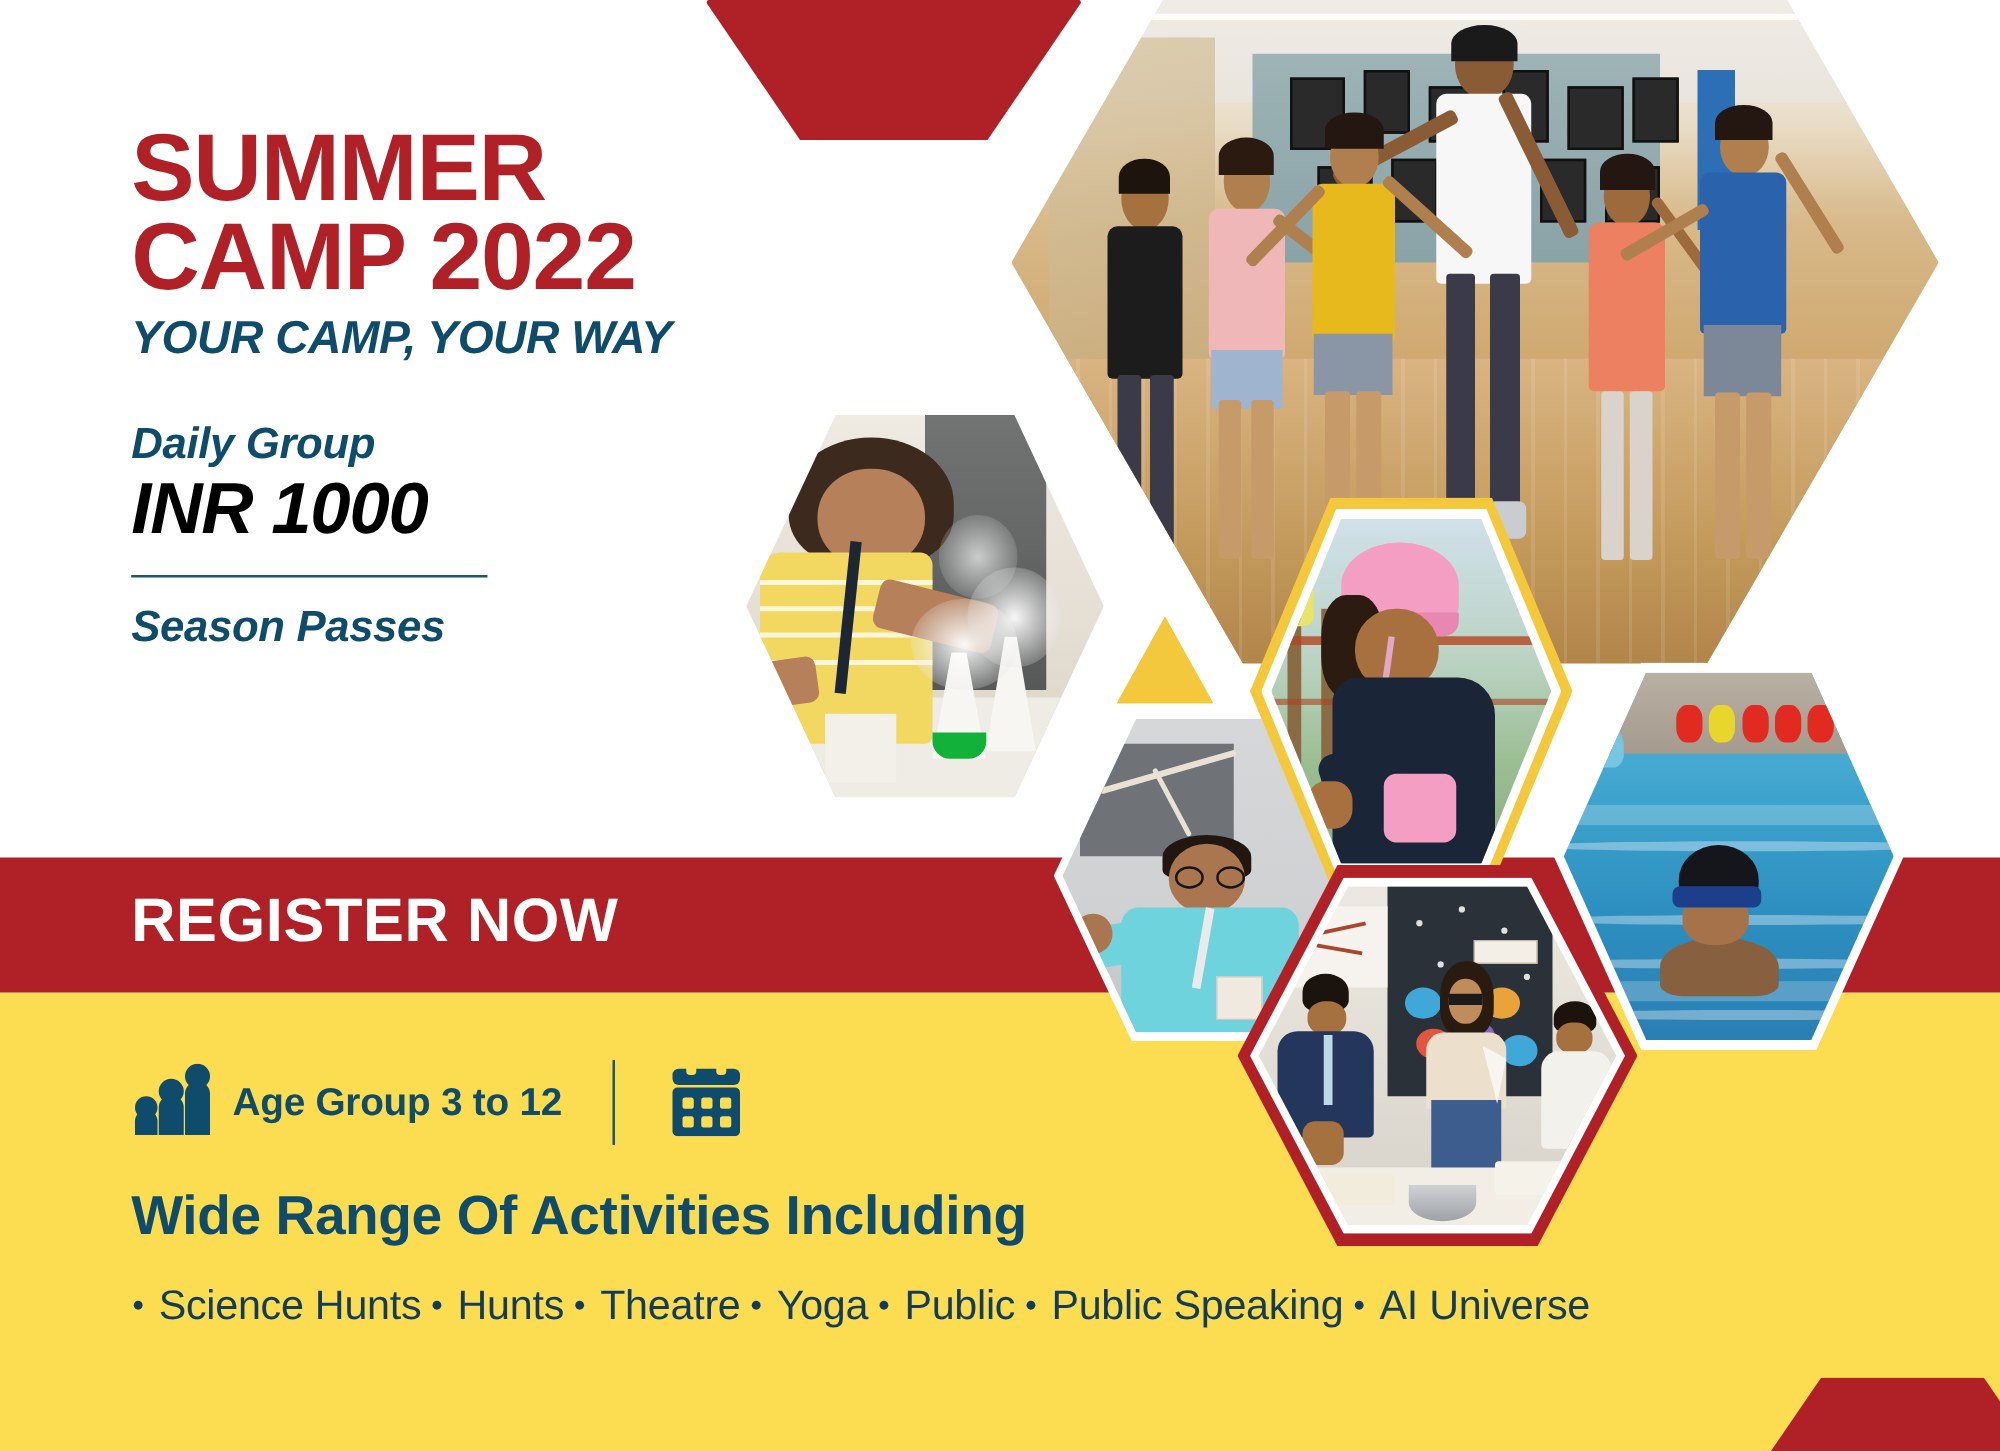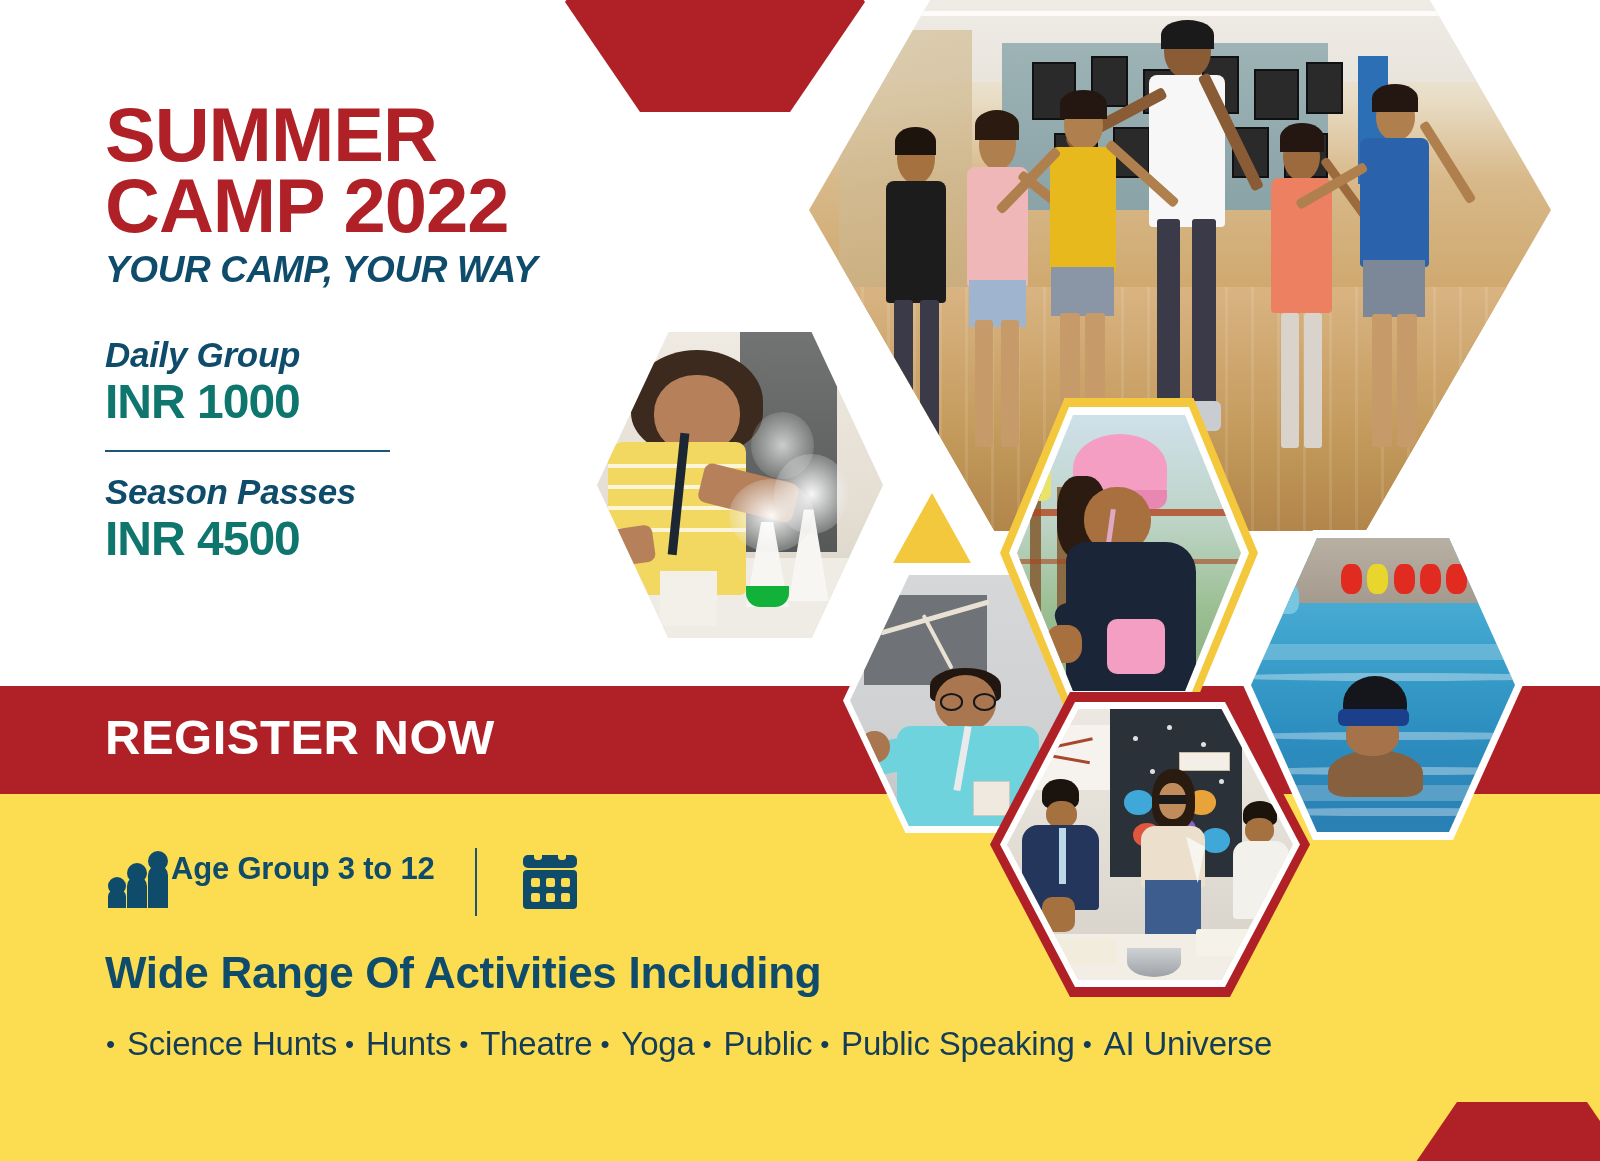--- a/index.html
+++ b/index.html
@@ -47,37 +47,37 @@
   .subtitle {
     color:#0F4C6B; font-weight:bold; font-style:italic; font-size:37px;
     letter-spacing:-0.4px; margin-top:8px;
   }
   .price-block { margin-top:44px; }
   .price-label {
     color:#0F4C6B; font-weight:bold; font-style:italic; font-size:35px;
     letter-spacing:-0.3px;
   }
   .price-value {
-    color:#0f766e; font-weight:bold; font-size:48px;
+    color:#000000; font-weight:bold; font-style:italic; font-size:58px;
     line-height:1.05; letter-spacing:-1px; margin-top:2px;
   }
   .rule { width:285px; height:2px; background:#1A5675; margin:22px 0 20px 0; }
 
   
   .register {
     position:absolute; left:105px; top:709px; z-index:9;
     color:#ffffff; font-weight:bold; font-size:49px; letter-spacing:0.5px;
   }
 
   
   .info-row {
     position:absolute; left:105px; top:848px; z-index:9;
     display:flex; align-items:center;
   }
-  .info-item { display:flex; }
+  .info-item { display:flex; align-items:center; gap:15px; }
   .info-text {
     color:#0F4C6B; font-weight:bold; font-size:31px; letter-spacing:-0.2px;
   }
   .vdivider { width:2px; height:68px; background:#1A5675; margin:0 42px 0 40px; }
 
   .activities-head {
     position:absolute; left:105px; top:948px; z-index:9;
     color:#0F4C6B; font-weight:bold; font-size:44px; letter-spacing:-0.3px;
   }
   .activities-list {
@@ -462,21 +462,20 @@
   <div class="subtitle">YOUR CAMP, YOUR WAY</div>
 
   <div class="price-block">
     <div>
       <div class="price-label">Daily Group</div>
       <div class="price-value">INR 1000</div>
     </div>
     <div class="rule"></div>
     <div>
       <div class="price-label">Season Passes</div>
-      <div class="price-value">INR 4500</div>
     </div>
   </div>
 </div>
 
 <div class="register">REGISTER NOW</div>
 
 <div class="info-row">
   <div class="info-item">
     <span>
       <svg width="66" height="58" viewBox="0 0 66 58" aria-hidden="true">

